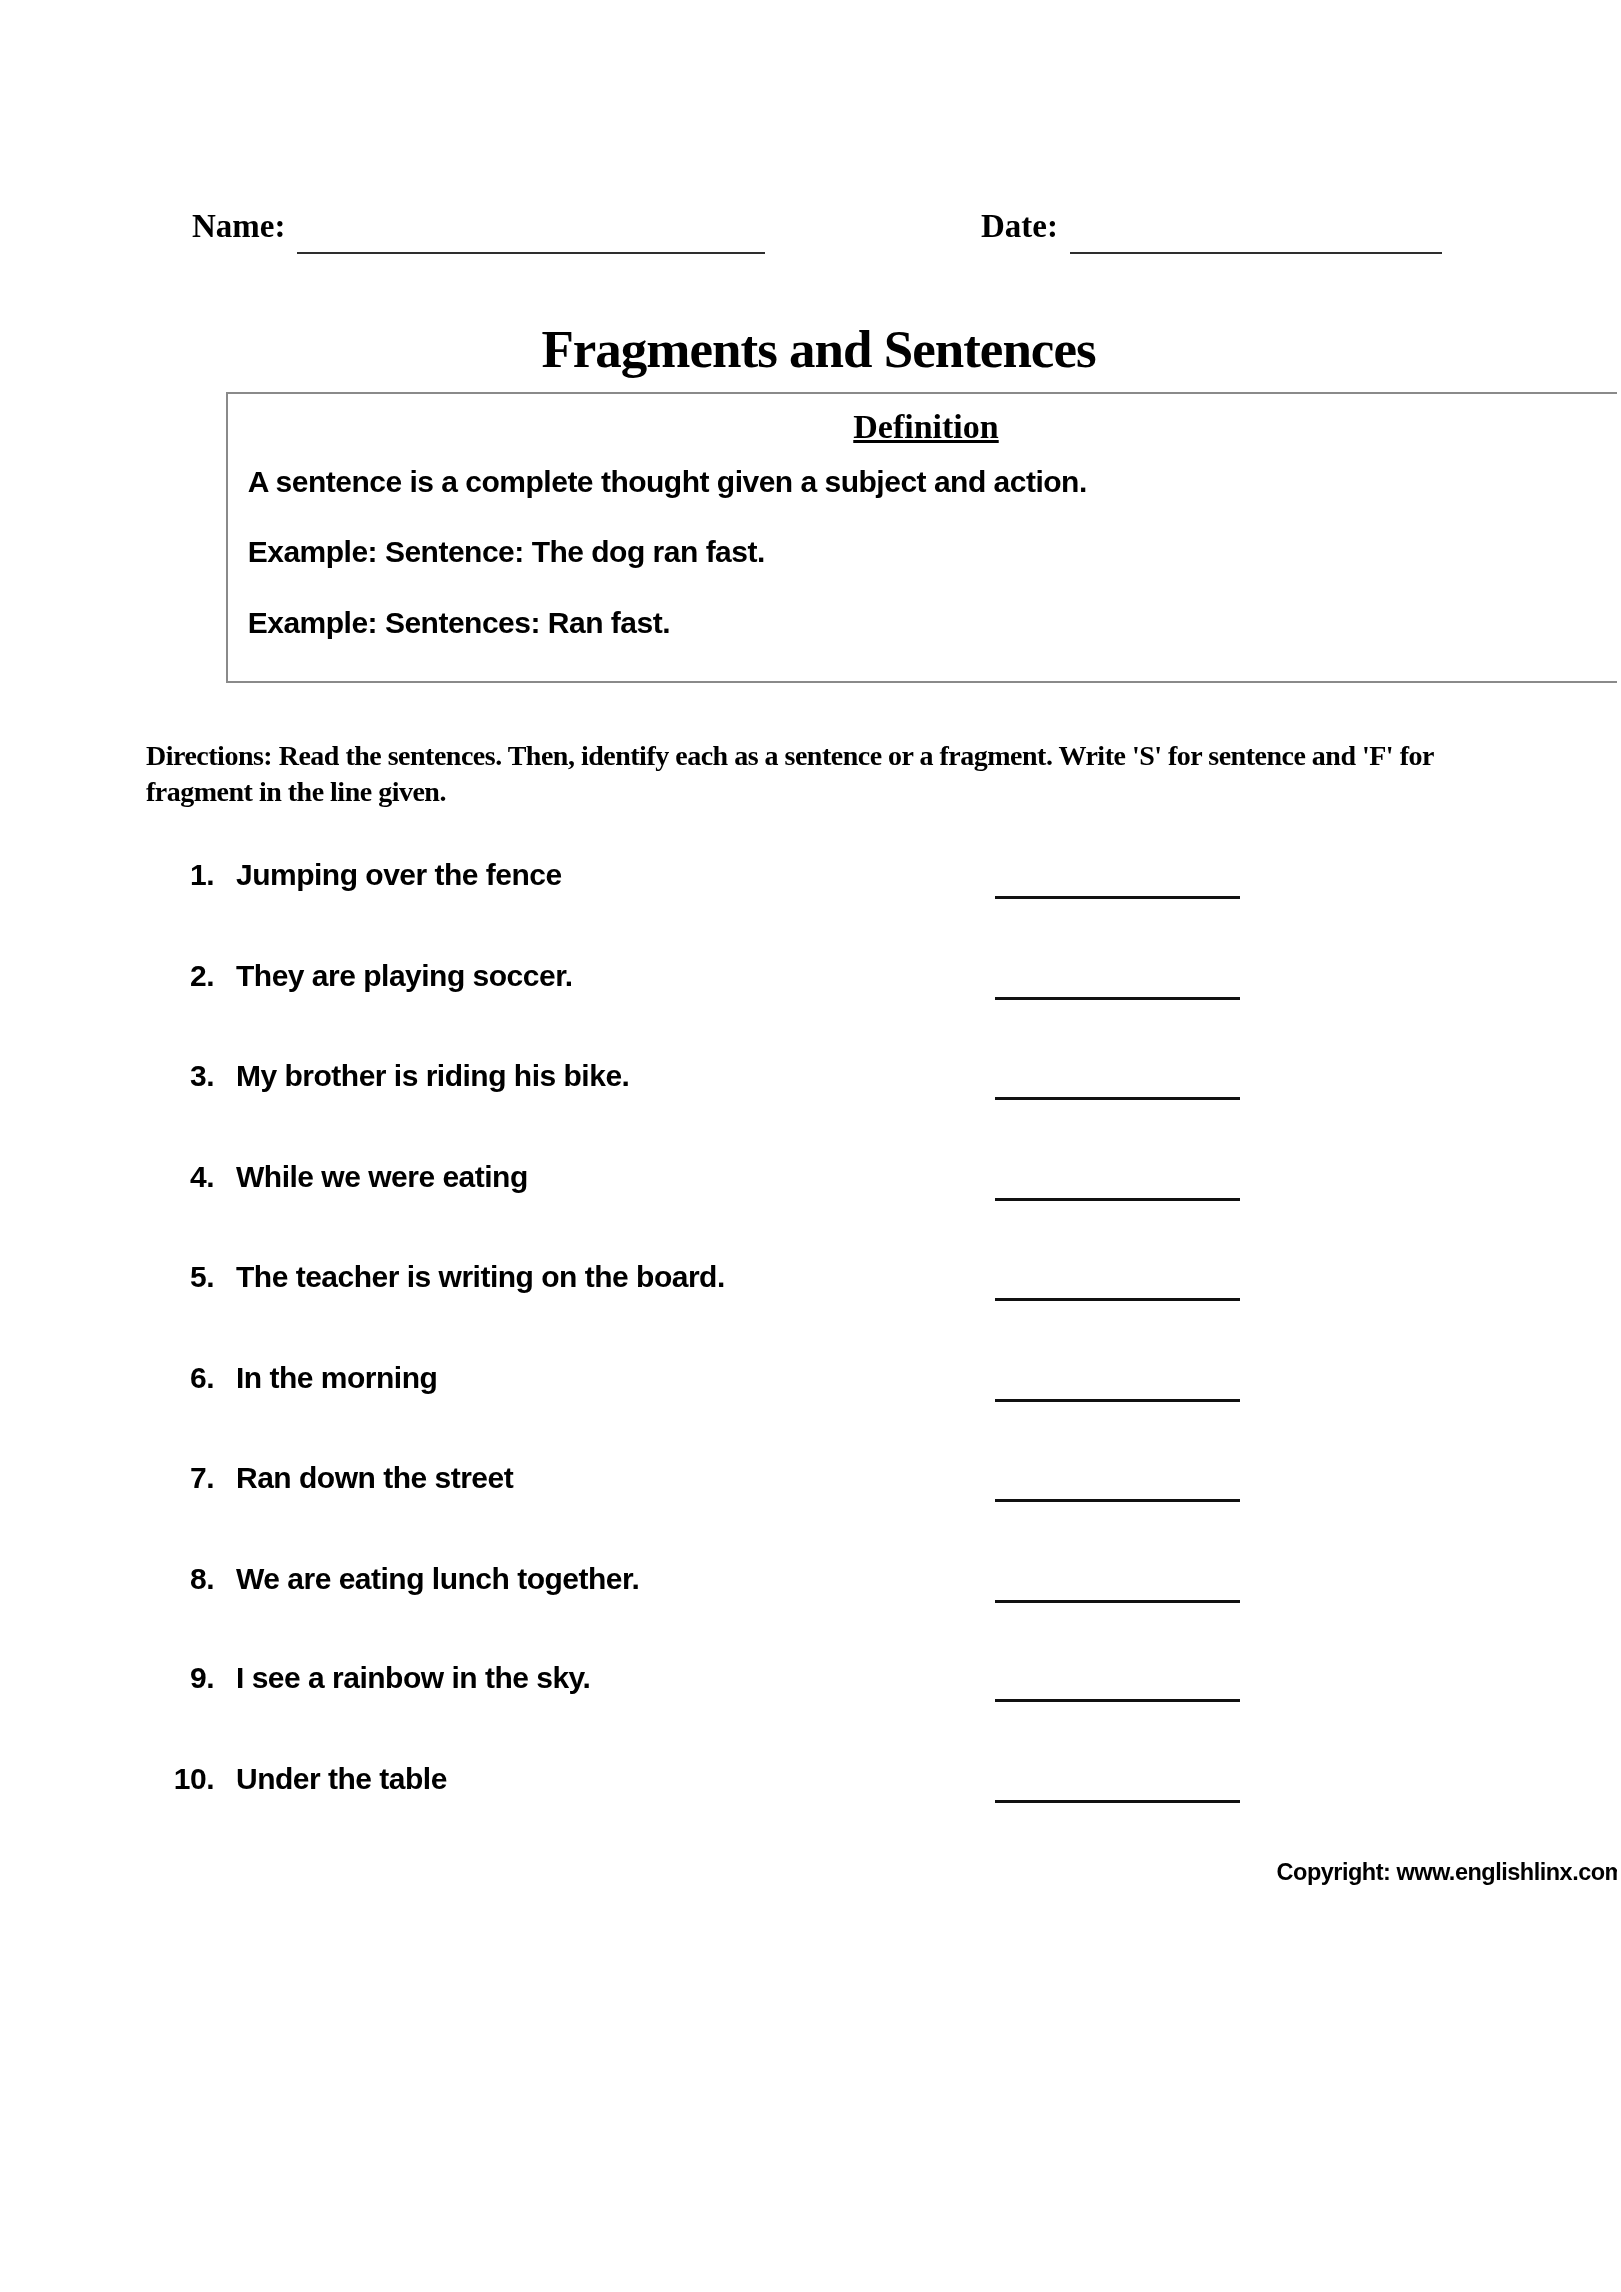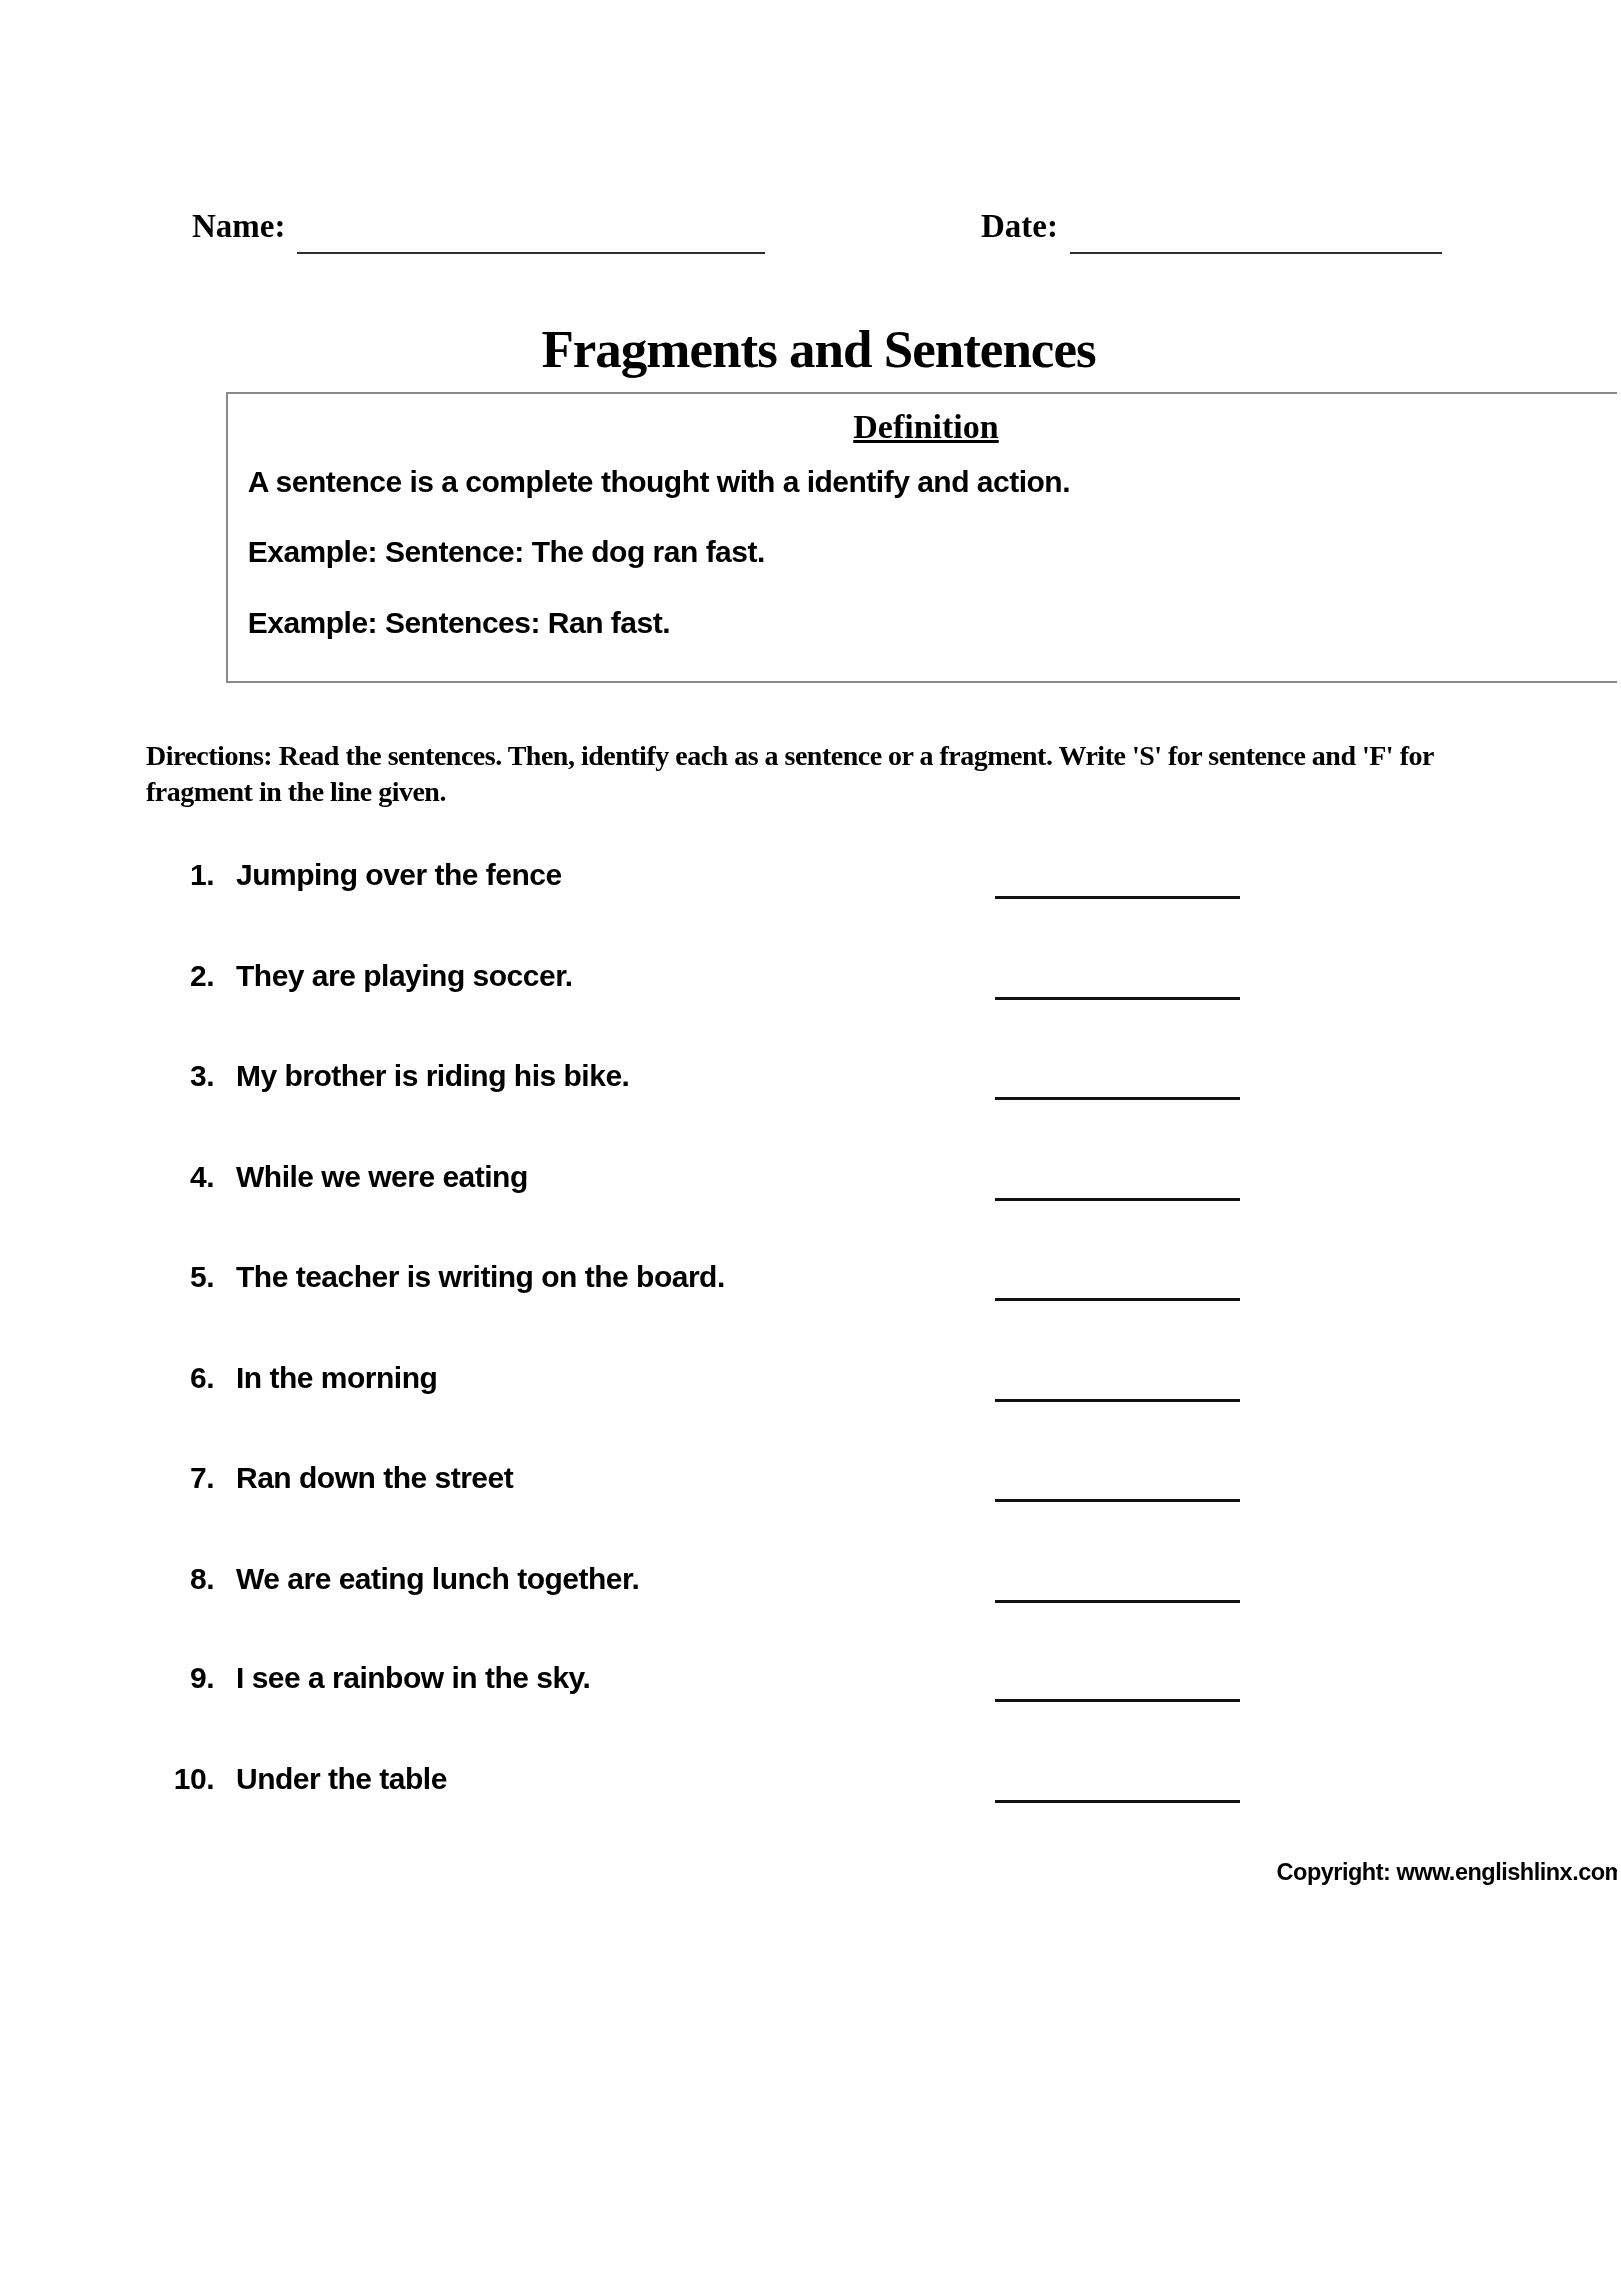--- a/index.html
+++ b/index.html
@@ -75,21 +75,21 @@
   </div>
   <div class="field-row serif-bold" id="date-field">
     <span class="field-label">Date:</span>
     <span class="fill-line"></span>
   </div>
 
   <div class="page-title serif-bold">Fragments and Sentences</div>
 
   <div class="definition-box">
     <div class="definition-heading serif-bold">Definition</div>
-    <div class="definition-line sans-bold">A sentence is a complete thought with a identify and action.</div>
+    <div class="definition-line sans-bold">A sentence is a complete thought given a subject and action.</div>
     <div class="definition-line sans-bold italic">Example: Sentence: The dog ran fast.</div>
     <div class="definition-line sans-bold italic">Example: Sentences: Ran fast.</div>
   </div>
 
   <div class="directions serif-bold">Directions: Read the sentences. Then, identify each as a sentence or a fragment. Write 'S' for sentence and 'F' for fragment in the line given.</div>
 
   <div class="q-row" style="top:851px">
     <span class="q-num sans-bold">1.</span>
     <span class="q-text sans-bold">Jumping over the fence</span>
     <span class="answer-blank"></span>

